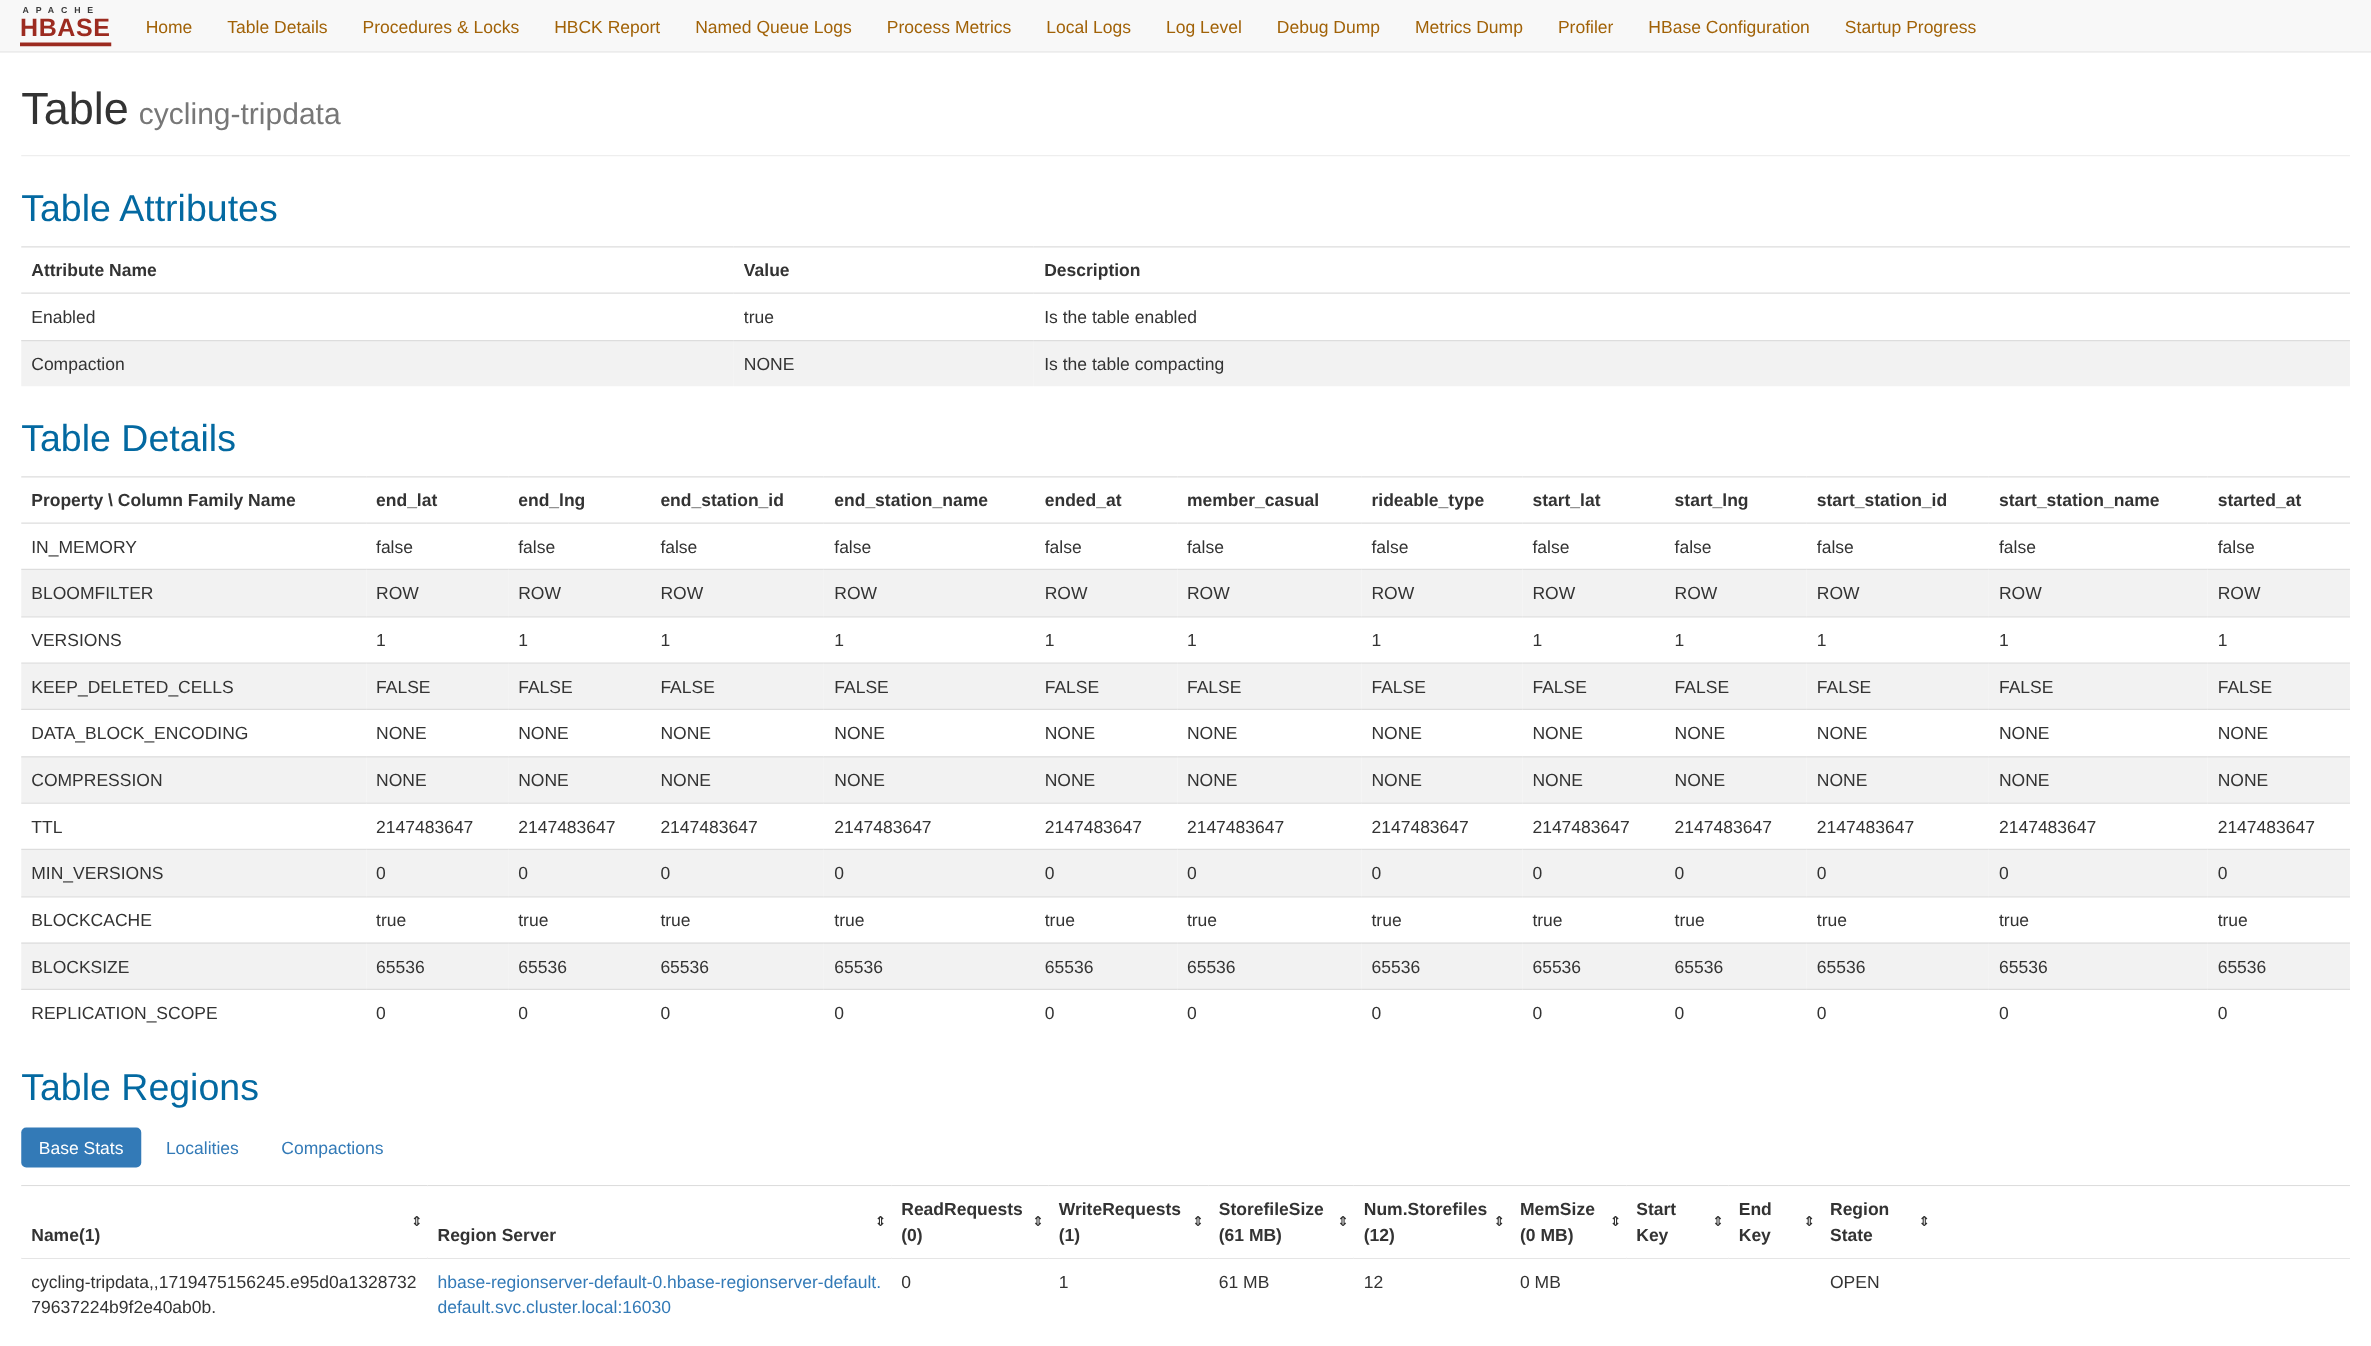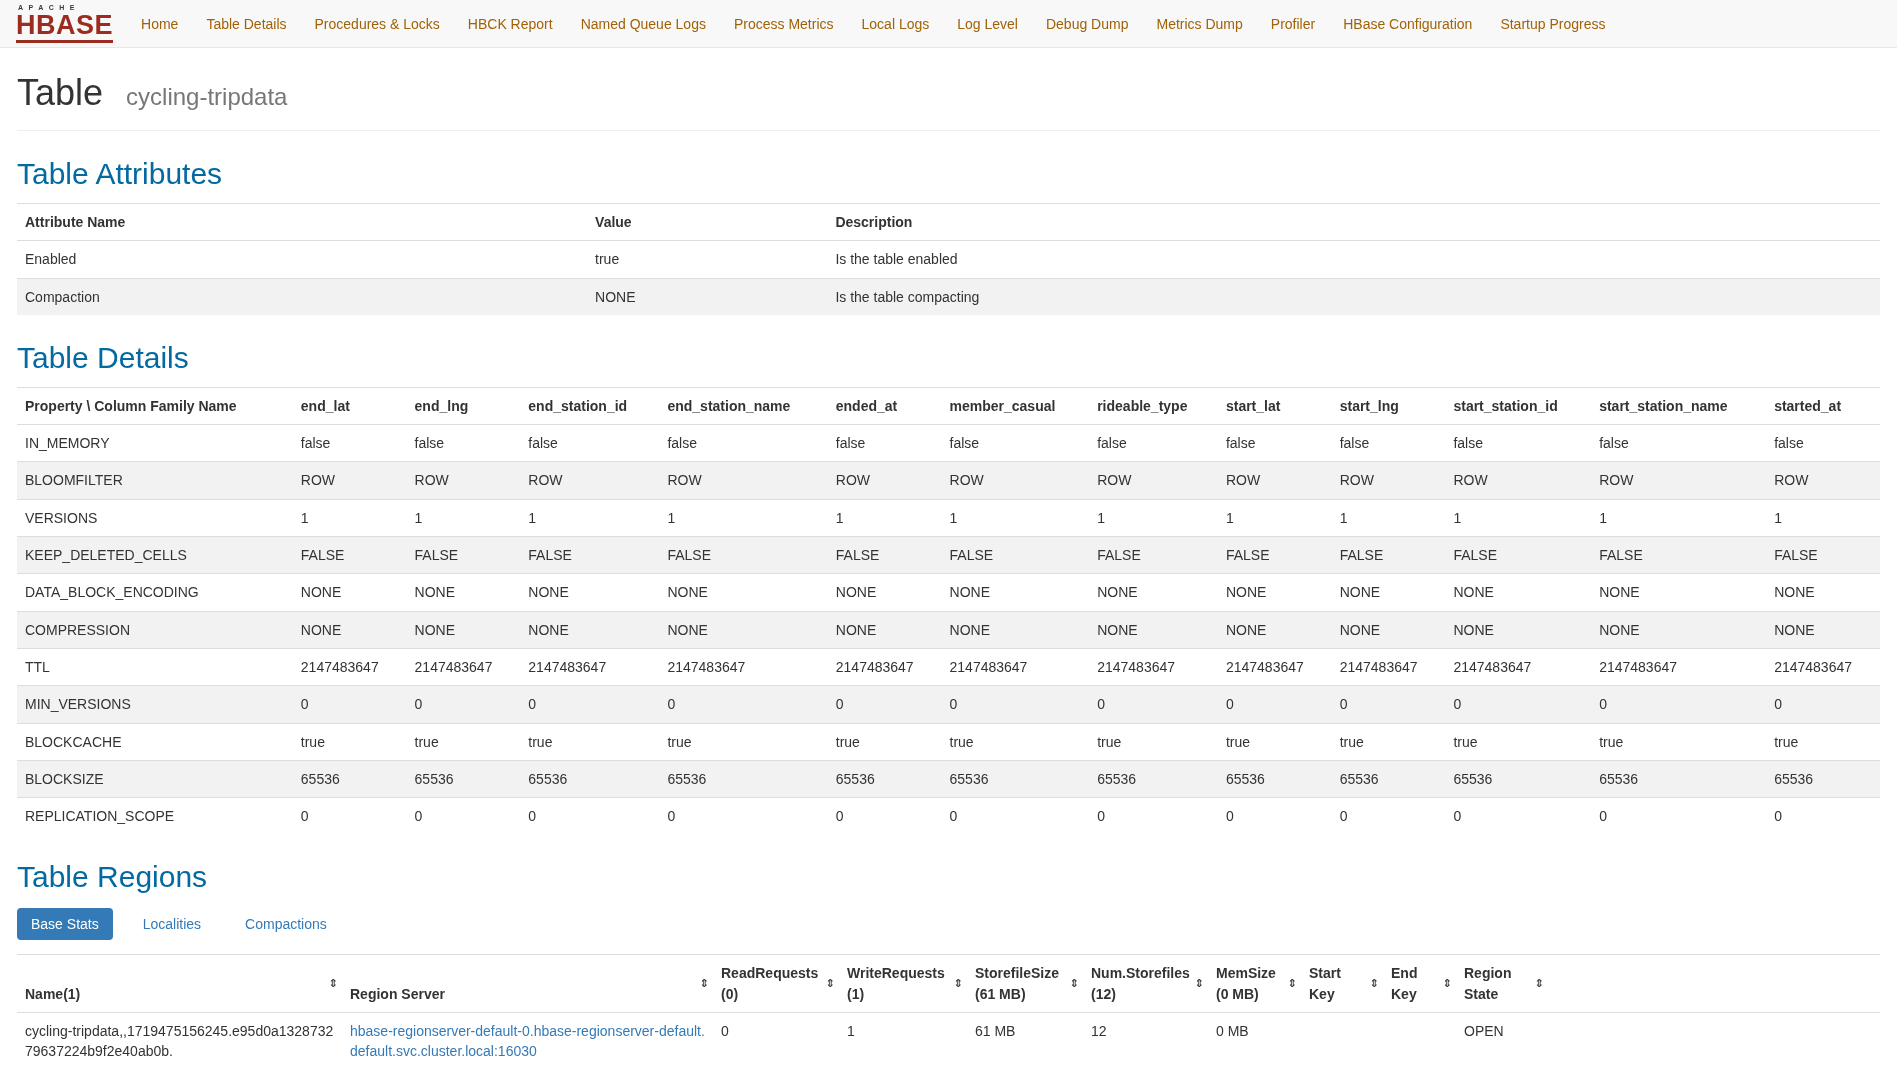--- a/index.html
+++ b/index.html
@@ -29,21 +29,21 @@
   }
   .brand-top {
     font-size: 7px;
     font-weight: bold;
     letter-spacing: 5.5px;
     color: #3a3a3a;
     margin-bottom: 1px;
     padding-left: 2px;
   }
   .brand-main {
-    font-size: 27px;
+    font-size: 20px;
     font-weight: bold;
     color: #9c2b20;
     letter-spacing: 0.5px;
     border-bottom: 3px solid #9c2b20;
     padding-bottom: 1px;
   }
   .nav { display: flex; align-items: center; }
   .nav a {
     color: #a16207;
     text-decoration: none;
@@ -57,21 +57,21 @@
   h1 {
     font-size: 36px;
     font-weight: 500;
     margin: 24px 0 10px;
     color: #333;
   }
   h1 small {
     font-size: 24px;
     font-weight: 400;
     color: #777;
-    margin-left: 23px;
+    margin-left: 8px;
   }
   hr {
     border: 0;
     border-top: 1px solid #eee;
     margin: 16px 0 24px;
   }
   h2 {
     font-size: 30px;
     font-weight: 500;
     margin: 26px 0 12px;
@@ -93,21 +93,21 @@
     vertical-align: top;
   }
   thead th { vertical-align: bottom; font-weight: bold; background: #fff; }
   tbody tr:nth-child(even) { background: #f2f2f2; }
   a { color: #337ab7; text-decoration: none; }
 
   #attributes-table { table-layout: fixed; }
   #schema-table th { white-space: nowrap; }
 
   
-  .tabs { display: flex; gap: 16px; margin: 14px 0 14px; align-items: center; }
+  .tabs { display: flex; gap: 6px; margin: 14px 0 14px; align-items: center; }
   .tab {
     padding: 8px 14px;
     border-radius: 4px;
     color: #337ab7;
     cursor: pointer;
   }
   .tab.active { background: #337ab7; color: #fff; }
 
   
   #regions-table { table-layout: fixed; }

